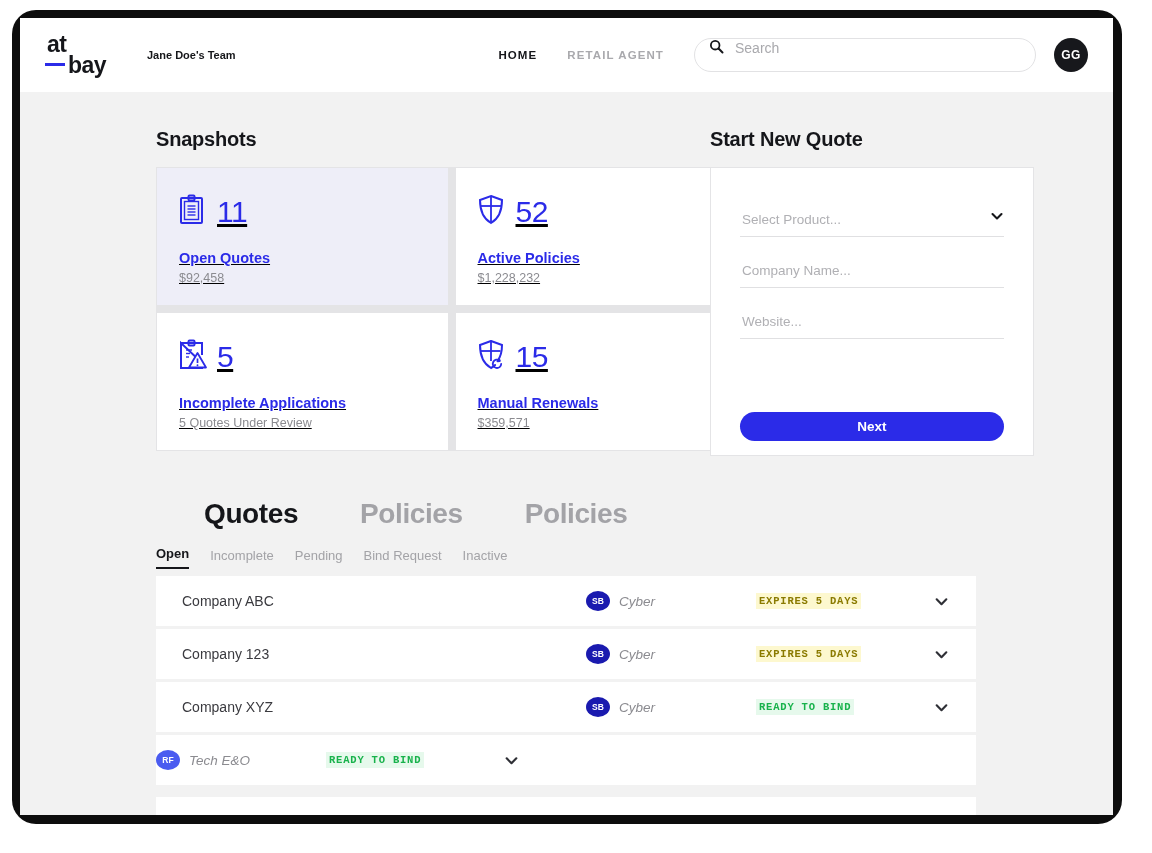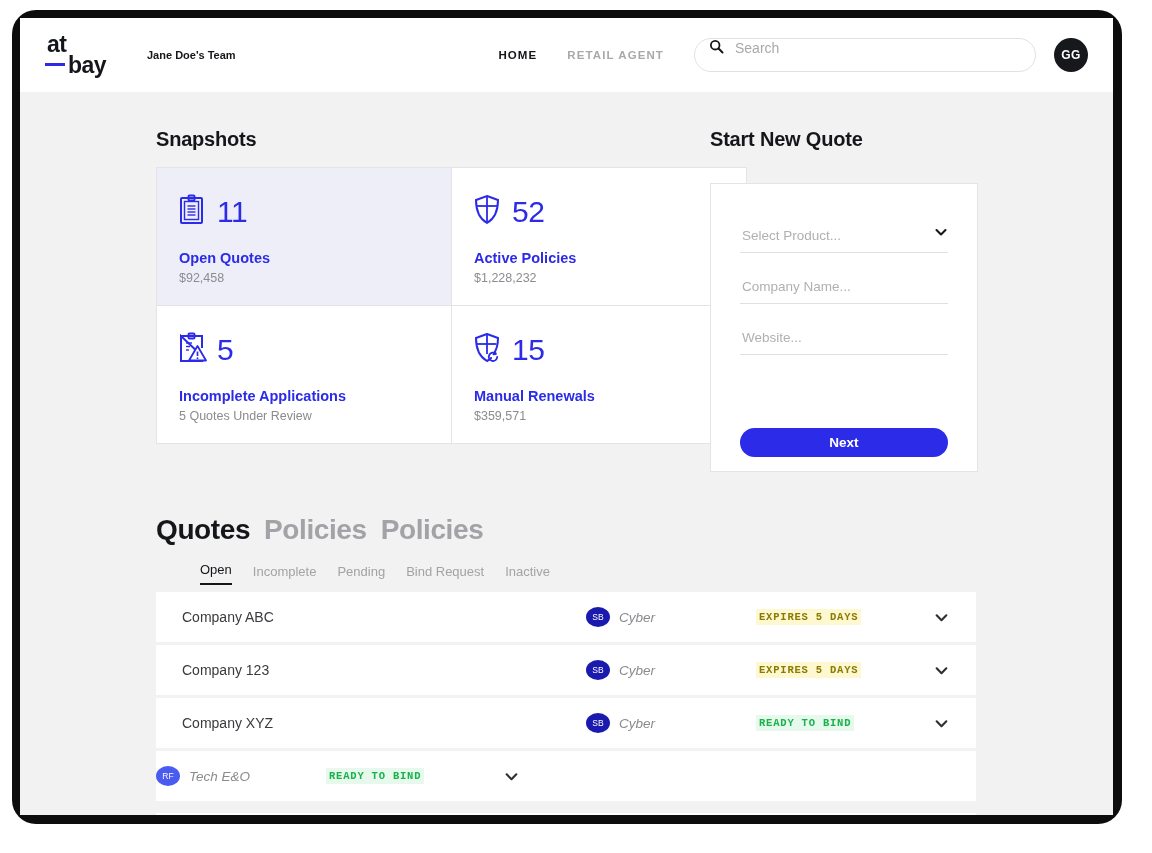--- a/index.html
+++ b/index.html
@@ -154,31 +154,32 @@
     color: #15161a;
     letter-spacing: -0.2px;
   }
 
   #upper {
     display: flex;
     padding: 36px 16px 0 136px;
     gap: 19px;
   }
   #snapshots-col { width: 535px; }
-  #quote-col { width: 268px; }
+  #quote-col { width: 324px; }
 
   #snapshot-grid {
     margin-top: 16px;
     display: grid;
     grid-template-columns: 1fr 1fr;
     width: 591px;
     background: #e4e4e6;
-    gap: 1px;
+    gap: 8px;
     border: 1px solid #e4e4e6;
     box-sizing: border-box;
+    text-decoration: underline;
   }
   .snap-card {
     background: #ffffff;
     padding: 22px 22px 20px 22px;
     min-height: 100px;
     box-sizing: border-box;
     cursor: pointer;
   }
   .snap-card.selected { background: #eeeef8; }
   .snap-head {
@@ -200,21 +201,21 @@
     color: #2b2be8;
   }
   .snap-sub {
     margin-top: 5px;
     font-size: 12.5px;
     color: #8b8b90;
   }
 
   
   #quote-panel {
-    margin-top: 32px;
+    margin-top: 16px;
     background: #fff;
     border: 1px solid #e4e4e6;
     box-sizing: border-box;
     height: 289px;
     padding: 42px 29px 0 29px;
   }
   .field {
     position: relative;
     border-bottom: 1px solid #e0e0e2;
     padding-bottom: 8px;
@@ -254,40 +255,40 @@
   #main-tabs {
     display: flex;
     gap: 14px;
     align-items: baseline;
   }
   .main-tab {
     font-size: 28px;
     font-weight: 700;
     letter-spacing: -0.4px;
     cursor: pointer;
+    margin-left: 48px;
   }
   .main-tab.active { color: #15161a; }
   .main-tab.inactive { color: #a3a3a7; }
 
   #sub-tabs {
     margin-top: 16px;
     display: flex;
     gap: 21px;
     align-items: flex-end;
   }
   .sub-tab {
     font-size: 13px;
     padding-bottom: 6px;
     cursor: pointer;
   }
   .sub-tab.active {
     color: #15161a;
-    font-weight: 400;
+    font-weight: 700;
     border-bottom: 2.5px solid #15161a;
-    margin-left: 44px;
   }
   .sub-tab.inactive { color: #a3a3a7; }
 
   #rows { margin-top: 7px; width: 820px; }
   .quote-row {
     background: #fff;
     height: 50px;
     margin-bottom: 3px;
     display: flex;
     align-items: center;
@@ -304,21 +305,21 @@
     align-items: center;
     gap: 9px;
     width: 170px;
   }
   .row-avatar {
     width: 24px;
     height: 20px;
     border-radius: 50%;
     color: #fff;
     font-size: 8.5px;
-    font-weight: 400;
+    font-weight: 700;
     display: flex;
     align-items: center;
     justify-content: center;
     letter-spacing: 0.2px;
     flex: none;
   }
   .row-product-name {
     font-size: 13.5px;
     color: #8b8b90;
     font-style: italic;

